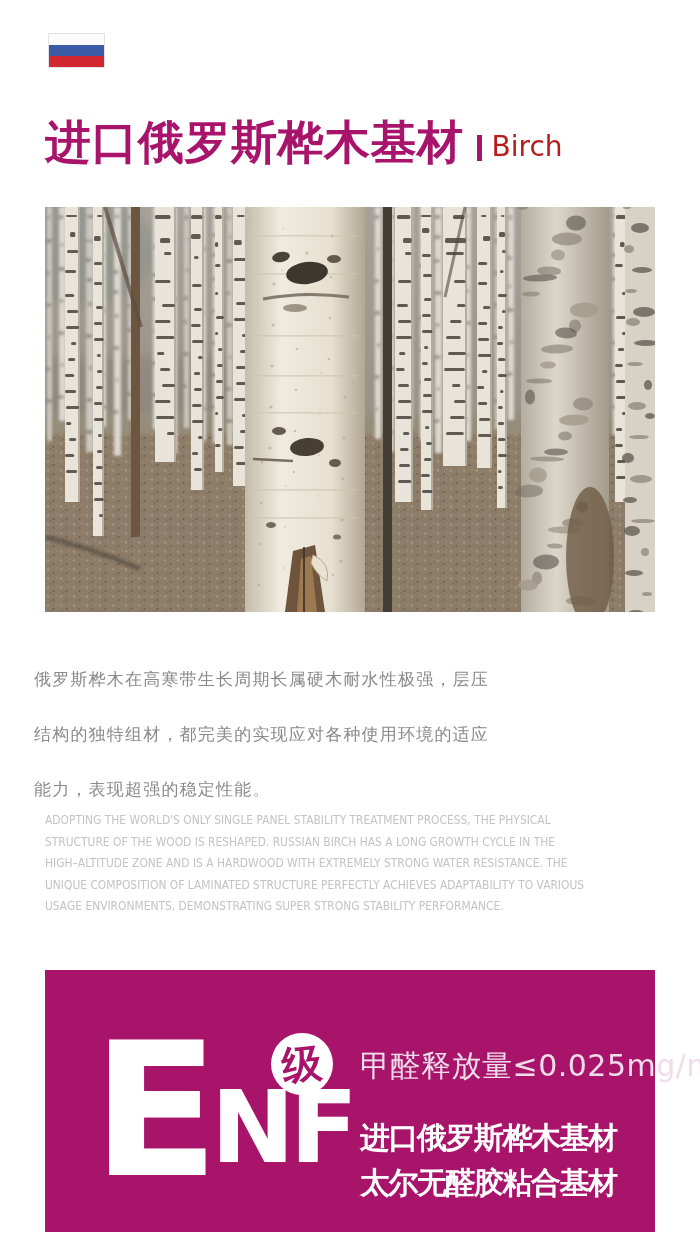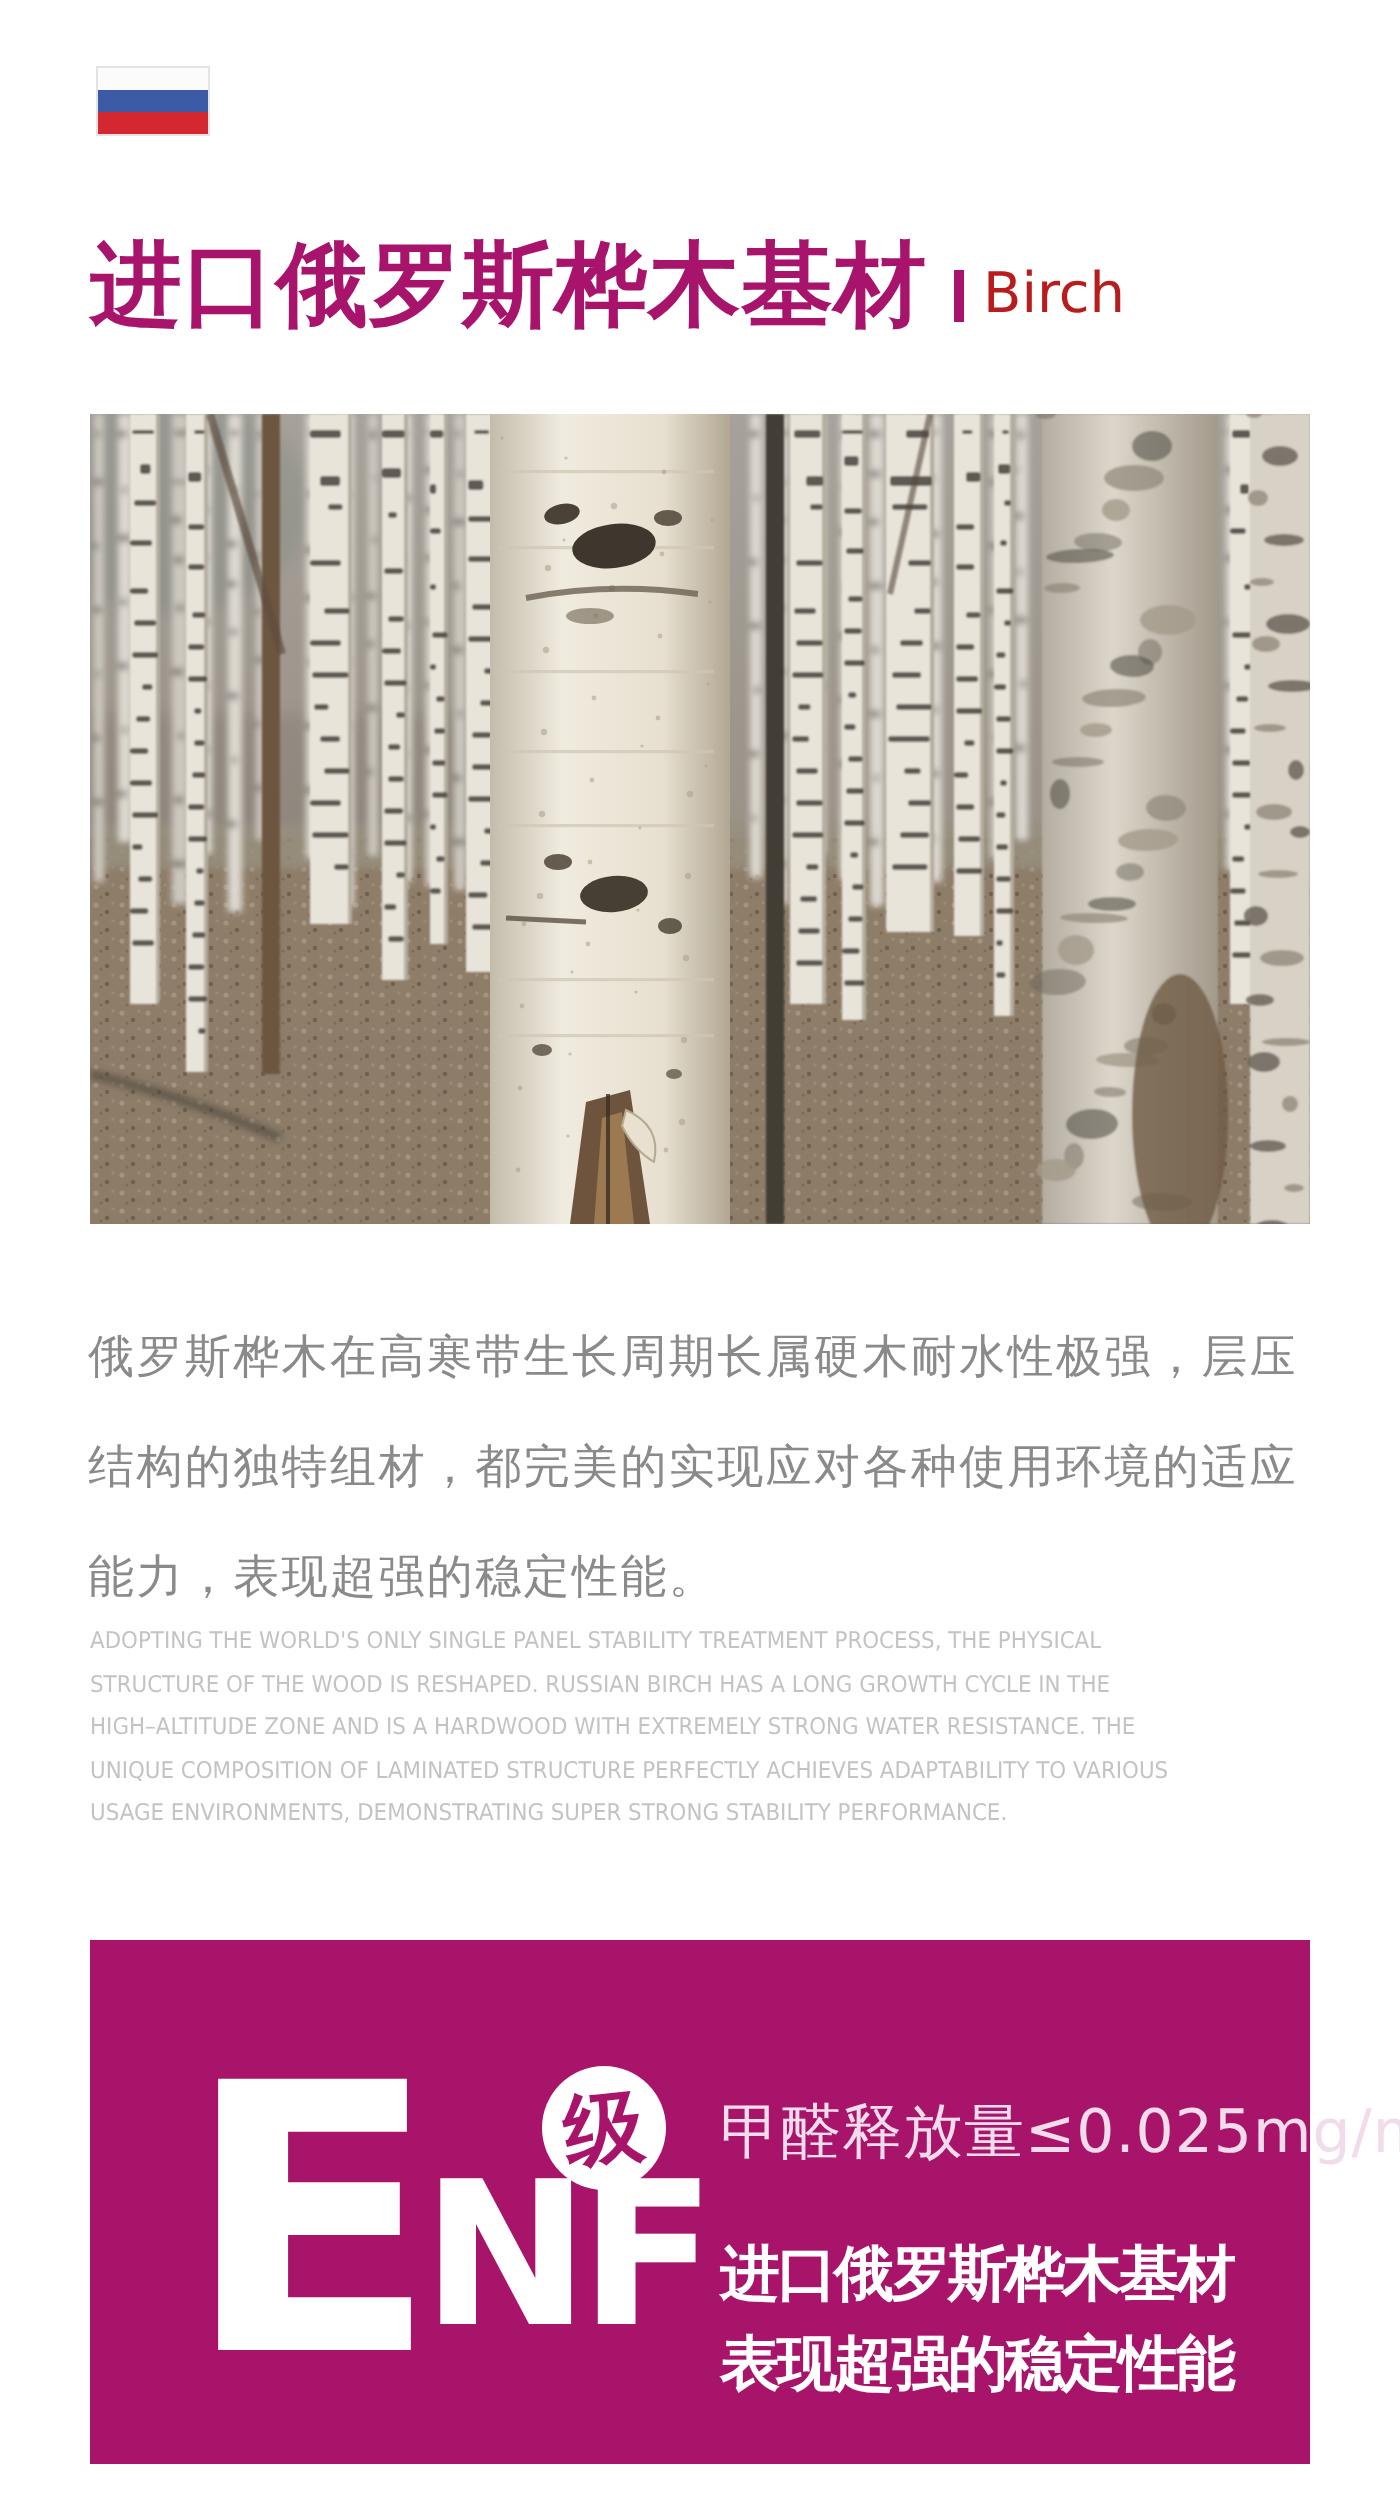--- a/index.html
+++ b/index.html
@@ -18,21 +18,21 @@
   .title-row{position:absolute;left:45px;top:114px;display:flex;align-items:flex-end;}
   .title-row h1{margin:0;font-size:46px;line-height:56px;font-weight:bold;color:#a8136b;letter-spacing:0.5px;white-space:nowrap;}
   .sep{width:5px;height:26px;background:#a8136b;margin:0 10px 9px 13px;}
   .subtitle{font-size:28px;line-height:40px;color:#b91c1c;margin-bottom:3px;}
 
   
   .photo{position:absolute;left:45px;top:207px;width:610px;height:405px;overflow:hidden;background:#9b9288;}
   .photo svg{display:block;width:610px;height:405px;}
 
   
-  .cn{position:absolute;left:44px;top:652px;width:620px;margin:0;font-size:23px;color:#8a8a8a;
+  .cn{position:absolute;left:34px;top:652px;width:620px;margin:0;font-size:17px;color:#8a8a8a;
       line-height:55px;letter-spacing:1.2px;white-space:pre-line;}
   .en{position:absolute;left:45px;top:810px;width:640px;margin:0;font-size:11.5px;color:#c3c3c3;
       line-height:21.5px;white-space:pre-line;transform:scaleX(0.93);transform-origin:left top;}
 
   
   .banner{position:absolute;left:45px;top:970px;width:610px;height:262px;background:#a9146b;color:#fff;}
   .logo-e{position:absolute;left:47px;top:48px;font-size:186px;line-height:1;font-weight:bold;}
   .logo-nf{position:absolute;left:166px;top:108px;font-size:100px;line-height:1;font-weight:bold;letter-spacing:-5px;}
   .badge{position:absolute;left:226px;top:63px;width:62px;height:62px;border-radius:50%;background:#ffffff;
          display:flex;align-items:center;justify-content:center;}
@@ -688,17 +688,17 @@
 
   <div class="banner">
     <span class="logo-e">E</span>
     <span class="logo-nf">NF</span>
     <span class="badge">
       <span>级</span>
     </span>
     <div class="banner-right">
       <div class="emission">甲醛释放量≤0.025mg/m³</div>
       <div class="b-line">进口俄罗斯桦木基材</div>
-      <div class="b-line">表现超强的稳定性能</div>
+      <div class="b-line">太尔无醛胶粘合基材</div>
     </div>
   </div>
 
 </div>
 
 </body></html>

